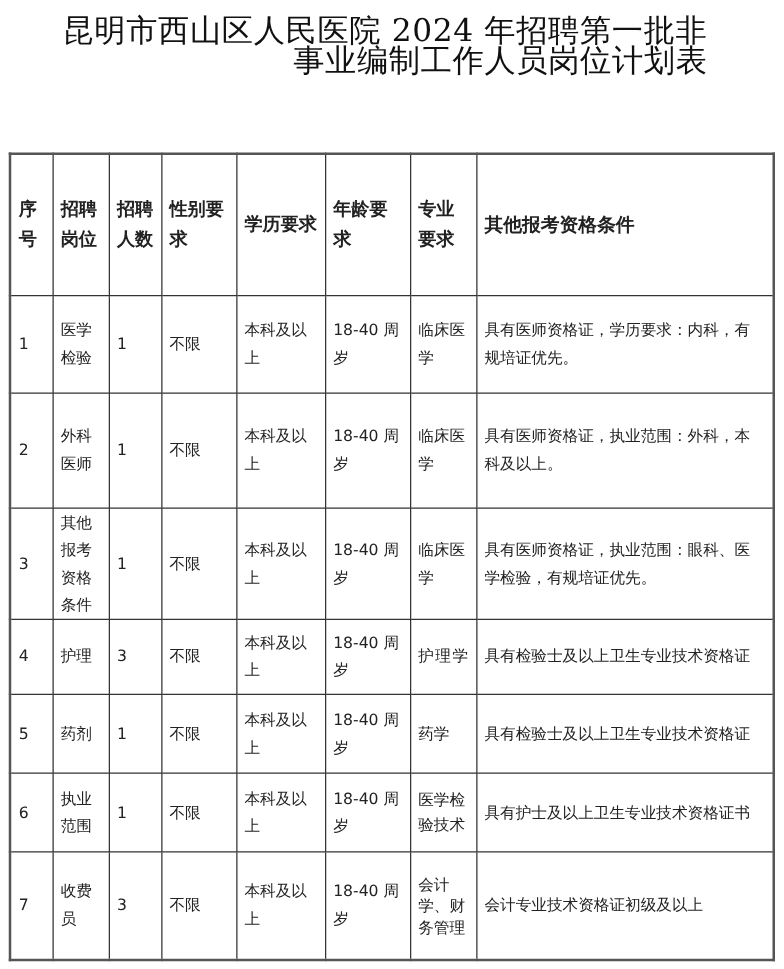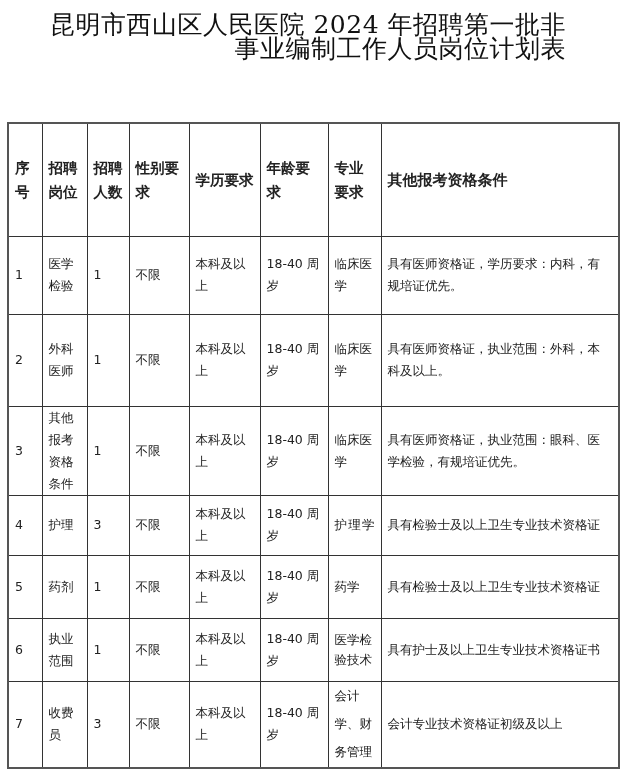--- a/index.html
+++ b/index.html
@@ -127,17 +127,17 @@
     <td>具有护士及以上卫生专业技术资格证书</td>
   </tr>
 
   <tr class="r7">
     <td>7</td>
     <td>收费员</td>
     <td>3</td>
     <td>不限</td>
     <td>本科及以上</td>
     <td>18-40 周岁</td>
-    <td style="line-height:28px">会计学、财务管理</td>
+    <td style="line-height:17px">会计学、财务管理</td>
     <td>会计专业技术资格证初级及以上</td>
   </tr>
 </tbody>
   </table>
 
 </body></html>

